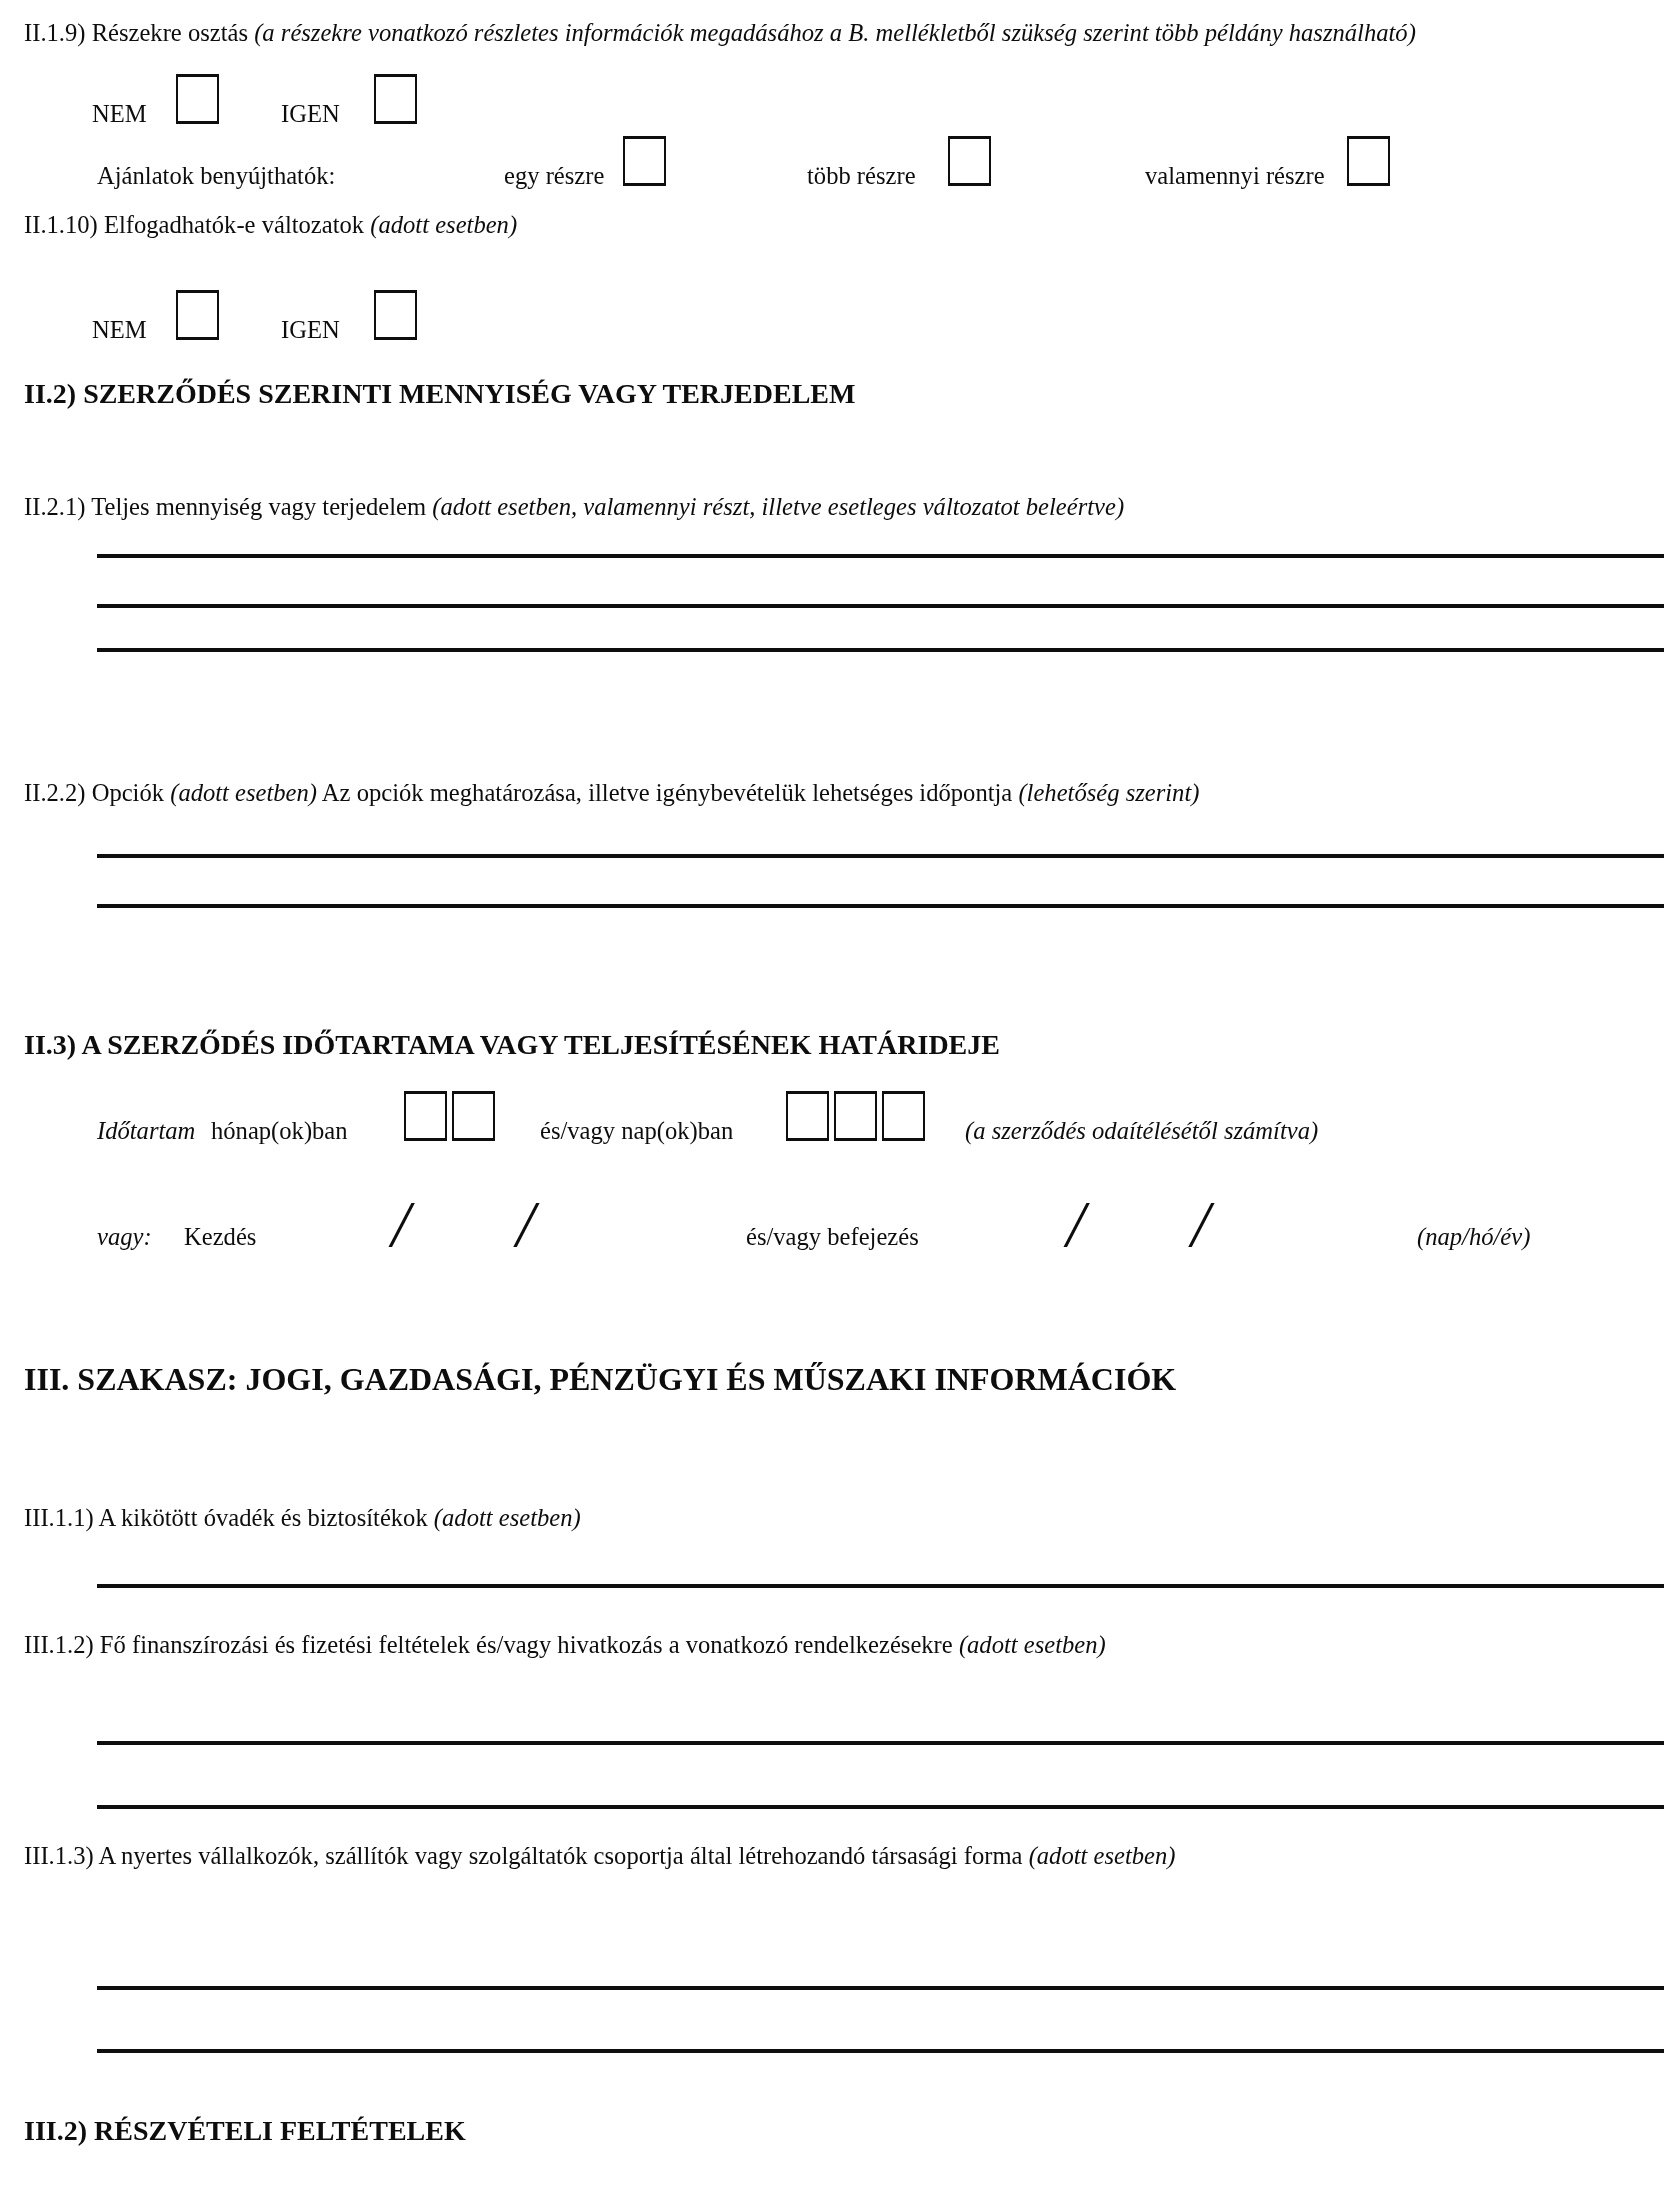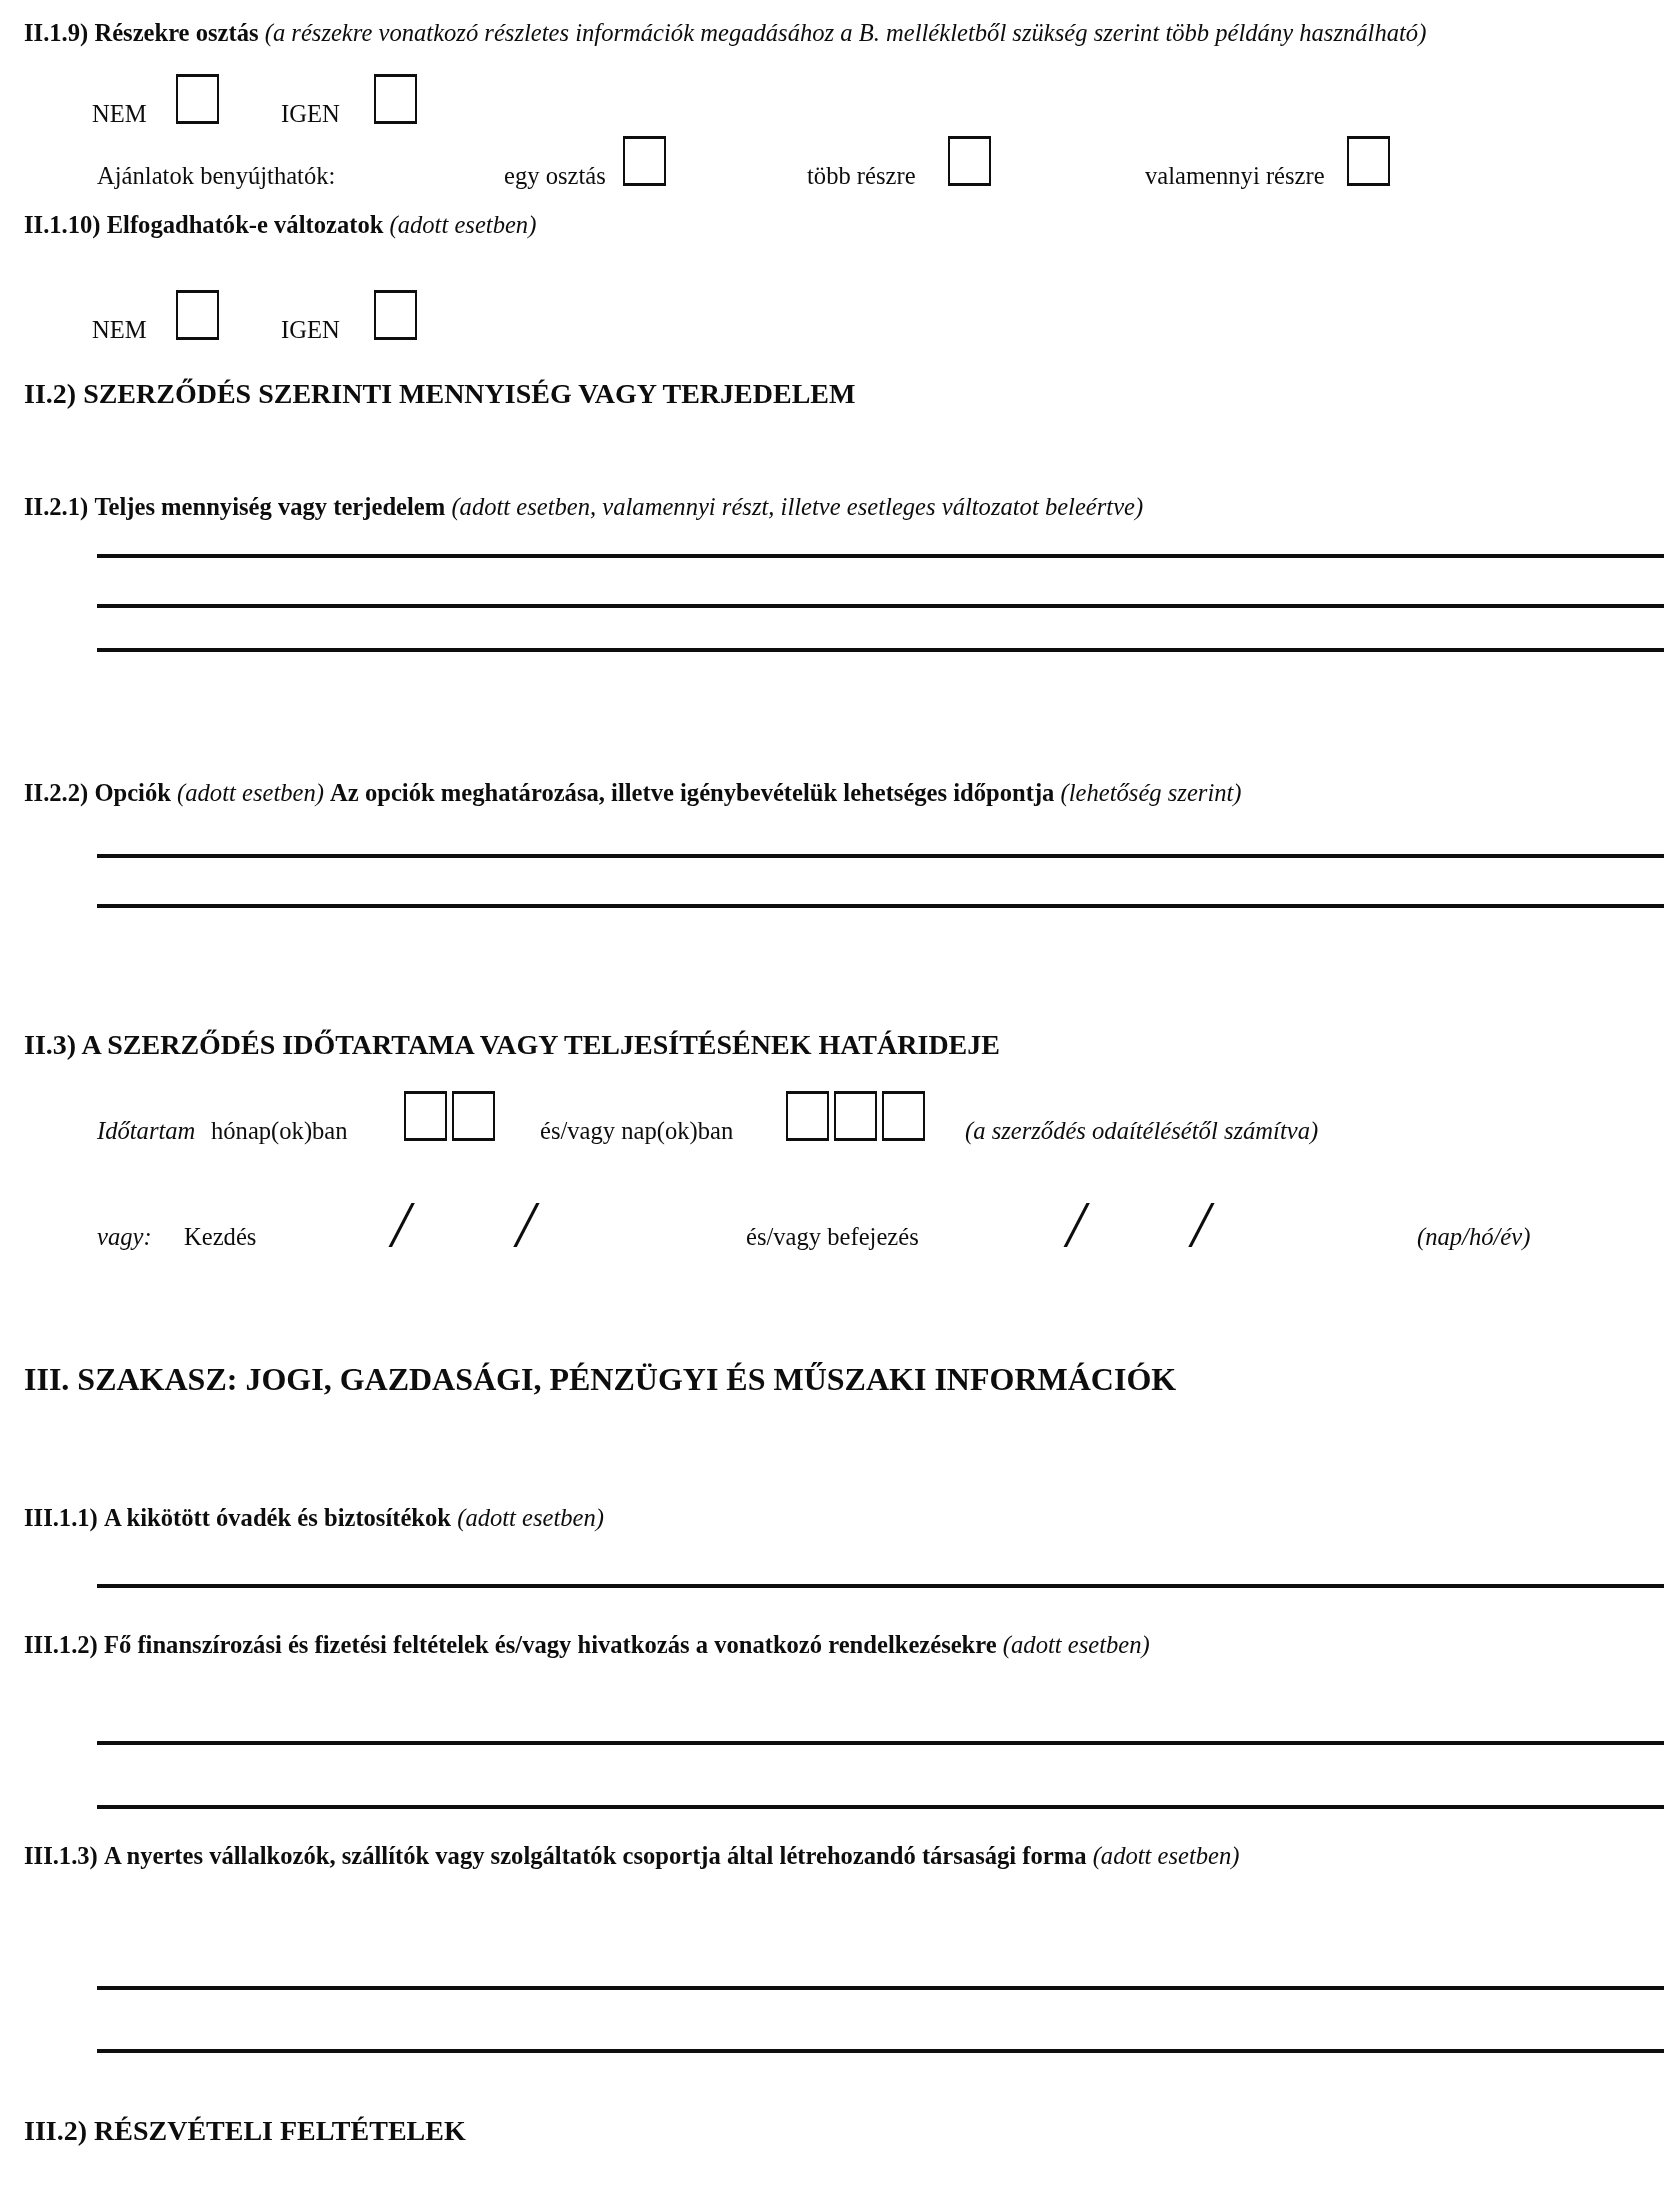--- a/index.html
+++ b/index.html
@@ -6,21 +6,21 @@
   #page{
     position:relative;
     width:1673px;
     height:2793px;
     background:#ffffff;
     color:#0d0d0d;
     font-family:"Liberation Serif","DejaVu Serif",serif;
     overflow:hidden;
   }
   .abs{position:absolute;}
-  .b{font-weight:bold;}
+  .b{font-weight:normal;}
   .i{font-style:italic;}
   .h{font-size:24.6px;white-space:nowrap;line-height:1.2;}
   .caps{font-size:28px;font-weight:bold;white-space:nowrap;line-height:1.2;}
   .main{font-size:32px;}
   .row{position:absolute;left:0;width:1673px;}
   .row > *{position:absolute;bottom:0;}
   .row .lbl{bottom:-2.6px;}
   .lbl{font-size:24.6px;white-space:nowrap;line-height:1;}
   .cb{
     display:inline-block;box-sizing:border-box;
@@ -51,21 +51,21 @@
 
   <div class="row" style="top:74px;height:50px">
     <span class="lbl" style="left:92px">NEM</span>
     <span class="cb" style="left:176px"></span>
     <span class="lbl" style="left:281px">IGEN</span>
     <span class="cb" style="left:374px"></span>
   </div>
 
   <div class="row" style="top:136px;height:50px">
     <span class="lbl" style="left:97px">Ajánlatok benyújthatók:</span>
-    <span class="lbl" style="left:504px">egy osztás</span>
+    <span class="lbl" style="left:504px">egy részre</span>
     <span class="cb" style="left:623px"></span>
     <span class="lbl" style="left:807px">több részre</span>
     <span class="cb" style="left:948px"></span>
     <span class="lbl" style="left:1145px">valamennyi részre</span>
     <span class="cb" style="left:1347px"></span>
   </div>
 
   <div class="abs h" style="left:24px;top:210px">
     <span class="b">II.1.10)</span>
     <span class="b">Elfogadhatók-e változatok</span>

